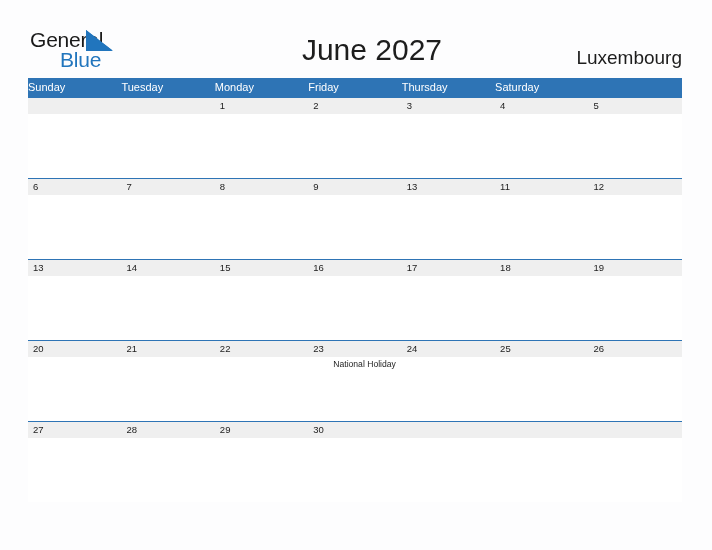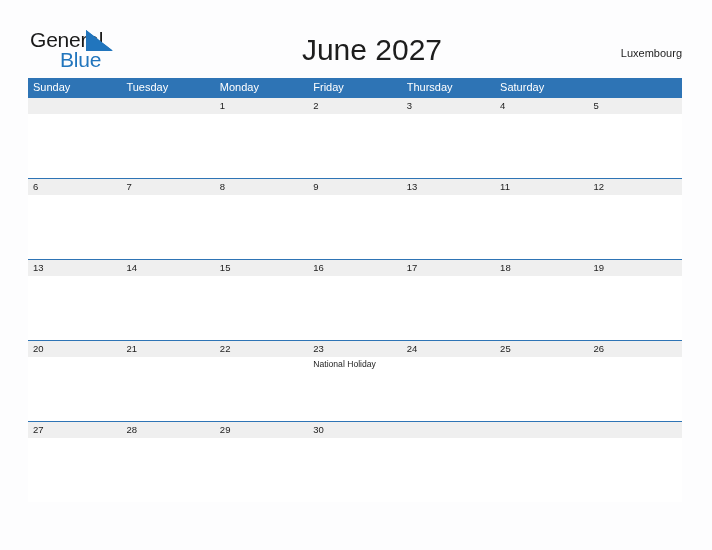--- a/index.html
+++ b/index.html
@@ -73,21 +73,21 @@
     font-size: 30px;
     color: #1d1d1d;
     font-family: "Liberation Sans", sans-serif;
     letter-spacing: 0px;
   }
 
   .country {
     position: absolute;
     right: 30px;
     top: 47px;
-    font-size: 11px;
+    font-size: 19px;
     color: #1d1d1d;
     font-family: "Liberation Sans", sans-serif;
   }
 
   
   .calendar {
     position: absolute;
     left: 28px;
     top: 78px;
     width: 654px;
@@ -98,21 +98,20 @@
     width: 654px;
     height: 19px;
     background: #2e74b5;
   }
   .dow-cell {
     width: 93.43px;
     height: 19px;
     line-height: 19px;
     color: #ffffff;
     font-size: 11px;
-    padding-left: 5px;
     box-sizing: border-box;
     font-family: "Liberation Sans", sans-serif;
     white-space: nowrap;
     overflow: hidden;
   }
 
   .week {
     width: 654px;
     border-top: 1.6px solid #2e74b5;
     box-sizing: border-box;
@@ -149,20 +148,21 @@
     box-sizing: border-box;
     font-size: 8.6px;
     line-height: 11px;
     color: #1f1f1f;
     font-family: "Liberation Sans", sans-serif;
     overflow: hidden;
   }
   .event {
     display: block;
     white-space: nowrap;
+    margin-left: 20px;
   }
 </style>
 </head>
 <body>
 
 <div class="page">
 
   <div class="topbar">
 
     <div class="logo">

